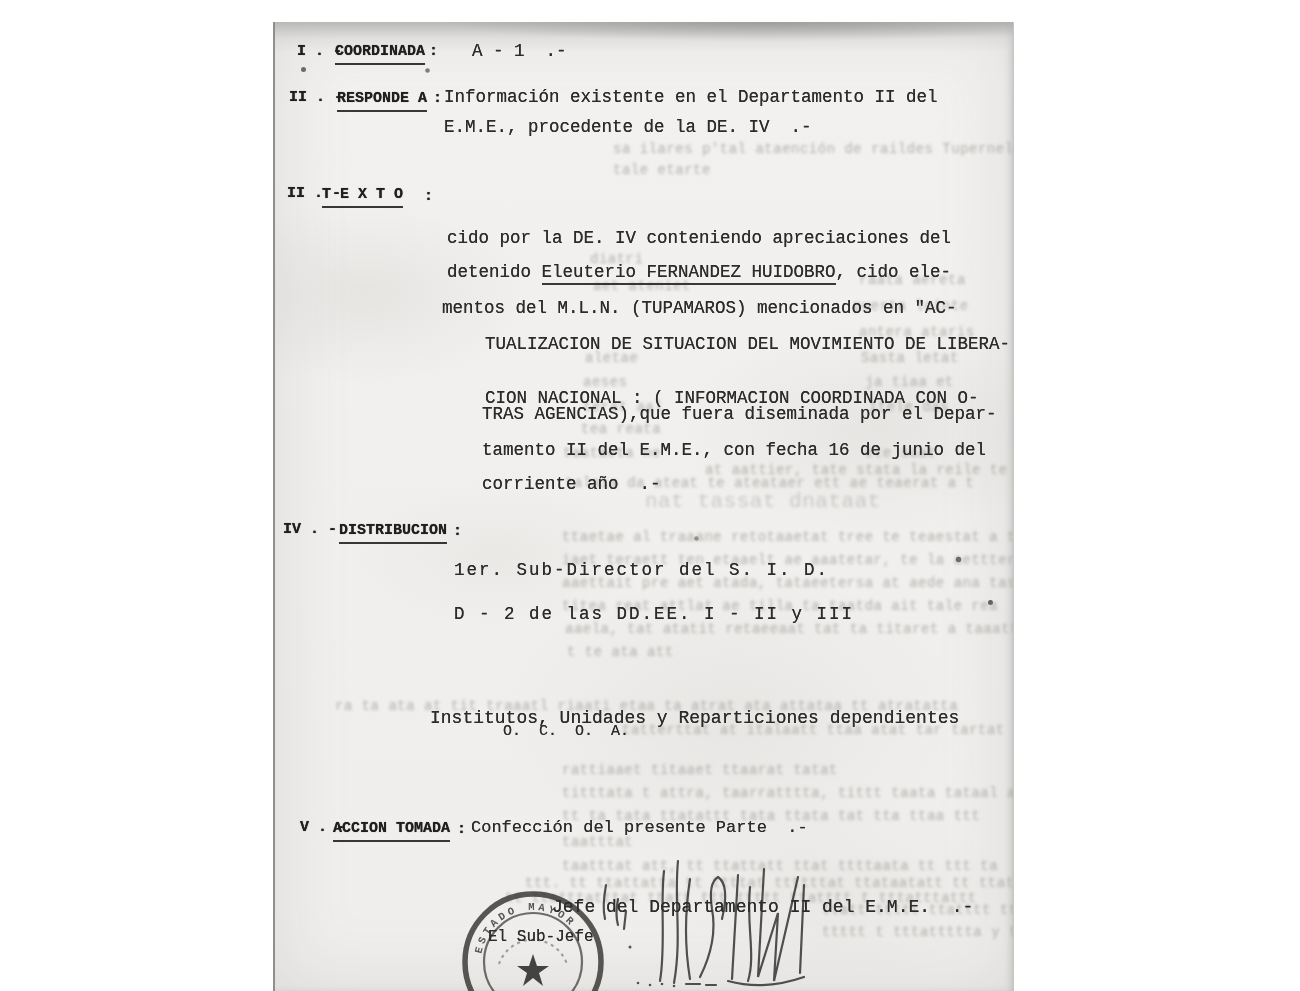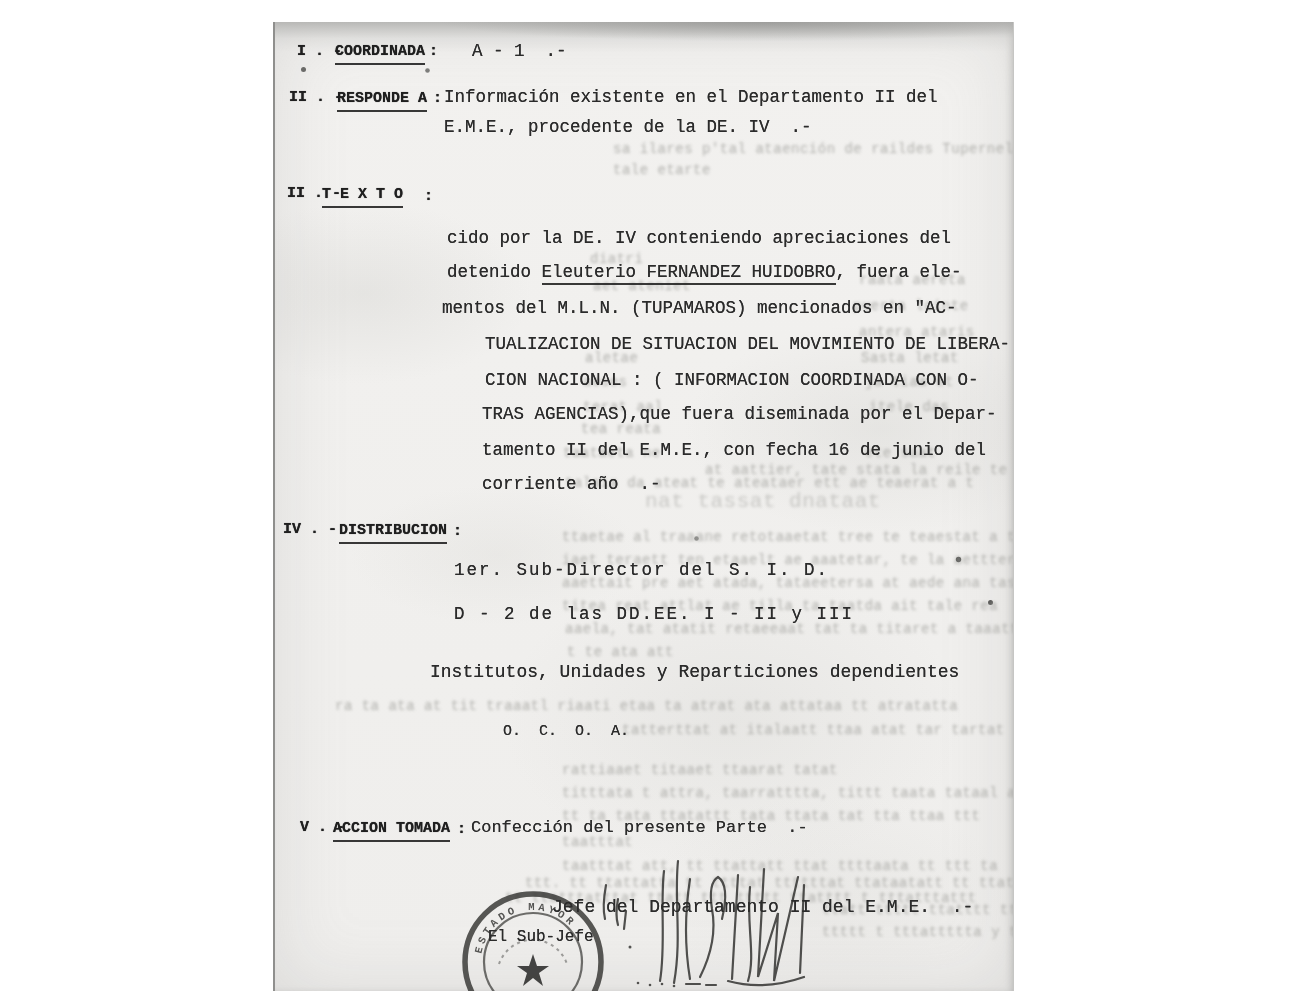--- a/index.html
+++ b/index.html
@@ -99,34 +99,34 @@
       <div class="hd" style="left:14px;top:66px">II . -</div>
       <div class="hd u" style="left:62px;top:67px">RESPONDE A</div>
       <div class="hd" style="left:158px;top:67px">:</div>
       <div class="ln" style="left:169px;top:94px">E.M.E., procedente de la DE. IV  .-</div>
       <div class="ln" style="left:169px;top:64px">Información existente en el Departamento II del</div>
 
       <div class="hd" style="left:12px;top:162px">II . -</div>
       <div class="hd u" style="left:47px;top:163px">T E X T O</div>
       <div class="hd" style="left:149px;top:165px">:</div>
       <div class="ln" style="left:172px;top:205px">cido por la DE. IV conteniendo apreciaciones del</div>
-      <div class="ln" style="left:172px;top:239px"><span>detenido </span><span class="u">Eleuterio FERNANDEZ HUIDOBRO</span><span>, fuera ele-</span></div>
+      <div class="ln" style="left:172px;top:239px"><span>detenido </span><span class="u">Eleuterio FERNANDEZ HUIDOBRO</span><span>, cido ele-</span></div>
       <div class="ln" style="left:167px;top:275px">mentos del M.L.N. (TUPAMAROS) mencionados en "AC-</div>
       <div class="ln" style="left:210px;top:311px">TUALIZACION DE SITUACION DEL MOVIMIENTO DE LIBERA-</div>
-      <div class="ln" style="left:210px;top:347px">CION NACIONAL : ( INFORMACION COORDINADA CON O-</div>
+      <div class="ln" style="left:210px;top:365px">CION NACIONAL : ( INFORMACION COORDINADA CON O-</div>
       <div class="ln" style="left:207px;top:381px">TRAS AGENCIAS),que fuera diseminada por el Depar-</div>
       <div class="ln" style="left:207px;top:417px">tamento II del E.M.E., con fecha 16 de junio del</div>
       <div class="ln" style="left:207px;top:451px">corriente año  .-</div>
 
       <div class="hd" style="left:8px;top:498px">IV . -</div>
       <div class="hd u" style="left:64px;top:499px">DISTRIBUCION</div>
       <div class="hd" style="left:178px;top:500px">:</div>
       <div class="ln ls2" style="left:179px;top:537px">1er. Sub-Director del S. I. D.</div>
       <div class="ln ls2" style="left:179px;top:581px">D - 2 de las DD.EE. I - II y III</div>
-      <div class="ln sz18" style="left:155px;top:639px">Institutos, Unidades y Reparticiones dependientes</div>
+      <div class="ln sz18" style="left:155px;top:685px">Institutos, Unidades y Reparticiones dependientes</div>
       <div class="ln b" style="left:228px;top:699px;font-size:15px">O.  C.  O.  A.</div>
 
       <div class="hd" style="left:25px;top:796px">V . -</div>
       <div class="hd u" style="left:58px;top:797px">ACCION TOMADA</div>
       <div class="hd" style="left:182px;top:798px">:</div>
       <div class="ln" style="left:196px;top:795px;font-size:17px">Confección del presente Parte  .-</div>
 
       <div class="ln sz18" style="left:277px;top:874px">Jefe del Departamento II del E.M.E.  .-</div>
       <div class="ln b over" style="left:213px;top:904px;font-size:16px">El Sub-Jefe</div>
       <div class="ln b over" style="left:222px;top:968px;font-size:11px">Coronel</div>

